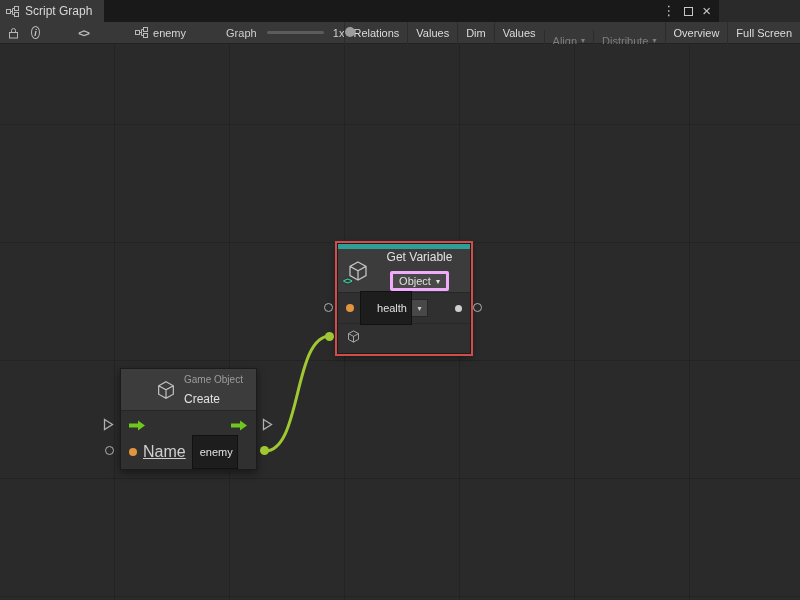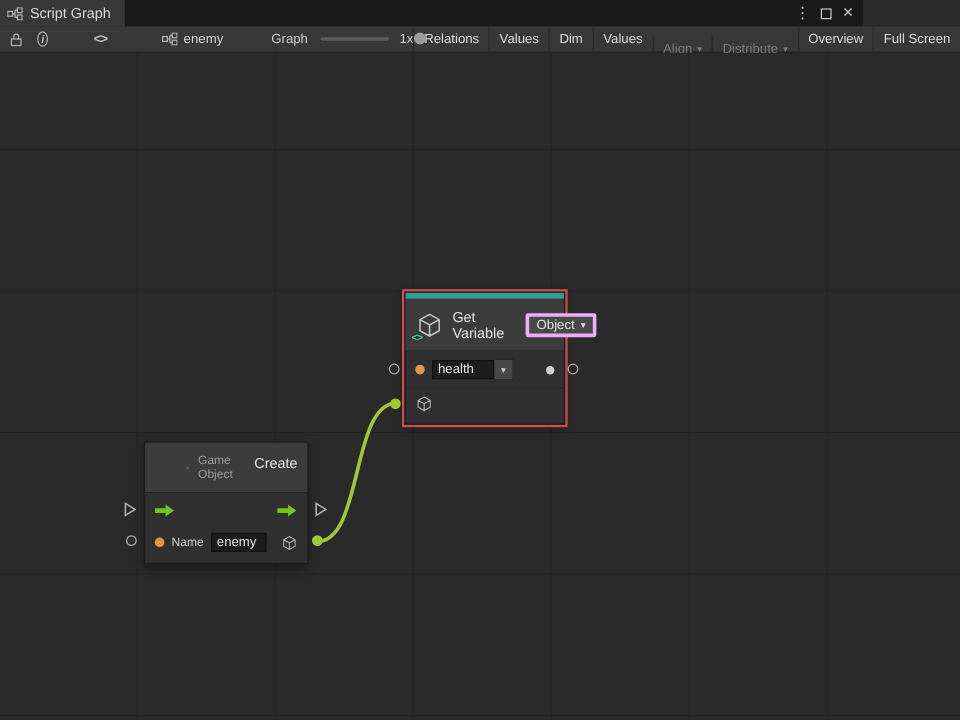--- a/index.html
+++ b/index.html
@@ -47,29 +47,29 @@
     background-size: 115px 100%, 100% 118px;
     background-position: -1px 0, 0 80px; }
   .wire-svg { position:absolute; top:0; left:0; }
 
   
   .node { position:absolute; background:#303030; border:1px solid #1b1b1b;
     box-shadow:0 3px 8px rgba(0,0,0,.45); color:#dcdcdc; }
   .node.selected { box-shadow:0 0 0 2px #d34c4c, 0 3px 8px rgba(0,0,0,.45); }
   .node-header { background:#3c3c3c; display:flex; align-items:center; gap:7px;
     padding:5px 8px; border-bottom:1px solid #262626; }
-  .hdr-col { display:flex; flex-direction:row; align-items:flex-start; gap:18px; }
+  .hdr-col { display:flex; flex-direction:column; align-items:flex-start; gap:7px; }
   .node-title { font-size:12px; color:#e2e2e2; }
   .node-sub { font-size:10px; color:#9c9c9c; }
   .teal-strip { height:5px; background:#2f9e96; }
   .node-row { display:flex; align-items:center; gap:6px; padding:0 8px; }
   .dot-orange { width:8px; height:8px; border-radius:50%; background:#e2953d; flex:0 0 auto; }
   .dot-gray { width:7px; height:7px; border-radius:50%; background:#cfcfcf; flex:0 0 auto; }
   .tfield { background:#1d1d1d; border:1px solid #111; color:#e0e0e0; font-size:11px;
-    height:16px; padding:0 4px; font-family:"Liberation Sans", sans-serif; outline:none; }
+    height:34px; padding:0 4px; font-family:"Liberation Sans", sans-serif; outline:none;text-align:right; }
   .dd { display:inline-flex; align-items:center; gap:5px; background:#484848;
     border:3px solid #f0abfc; border-radius:2px; padding:1px 6px; font-size:11px; color:#e0e0e0; }
   .dd-mini { width:16px; height:18px; background:#484848; border:1px solid #262626;
     border-left:none; display:inline-flex; align-items:center; justify-content:center;
     color:#ccc; }
   .dd-mini .caret { font-size:8px; }
   .field-group { display:inline-flex; align-items:center; }
   .gv-icon-wrap { position:relative; width:24px; height:24px; flex:0 0 auto; }
   .gv-badge { position:absolute; left:-3px; bottom:-3px; color:#35d6a4; font-size:9px;
     font-weight:bold; letter-spacing:-1px; text-shadow:0 0 2px #222; }
@@ -177,21 +177,21 @@
     <div class="node-row" style="height:28px; justify-content:space-between;">
       <svg width="17" height="11" viewBox="0 0 17 11">
         <path d="M0 3.5 H9 V0.5 L16 5.5 L9 10.5 V7.5 H0 Z" fill="#6fc71e"></path>
       </svg>
       <svg width="17" height="11" viewBox="0 0 17 11">
         <path d="M0 3.5 H9 V0.5 L16 5.5 L9 10.5 V7.5 H0 Z" fill="#6fc71e"></path>
       </svg>
     </div>
     <div class="node-row" style="height:30px; padding-bottom:4px;">
       <span class="dot-orange"></span>
-      <span style="font-size:10px; color:#cfcfcf;">Name</span>
+      <span style="font-size:16px; color:#cfcfcf;text-decoration:underline;">Name</span>
       <input class="tfield" style="width: 46px;" value="enemy">
       <span class="spacer"></span>
       <svg width="15" height="15" viewBox="0 0 24 24">
         <path d="M12 3 L20 7.4 L20 16.6 L12 21 L4 16.6 L4 7.4 Z M4 7.4 L12 11.8 L20 7.4 M12 11.8 L12 21" fill="none" stroke="#b8b8b8" stroke-width="1.4"></path>
       </svg>
     </div>
   </div>
 
   <svg class="port-tri" style="left:103px; top:374px;" viewBox="0 0 11 13">
     <polygon points="1.5,1.5 9.5,6.5 1.5,11.5" fill="none" stroke="#b0b0b0" stroke-width="1.3"></polygon>

